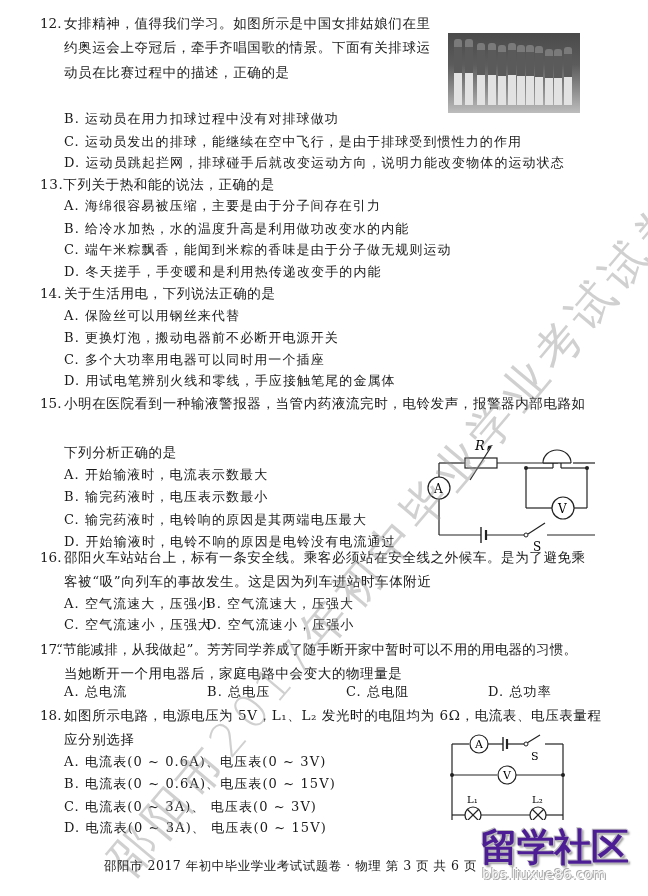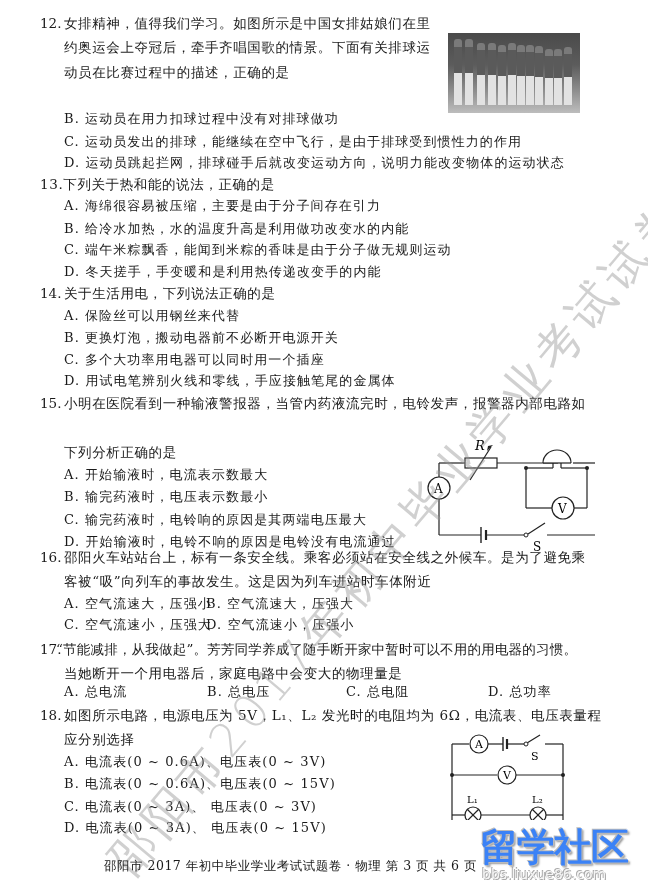--- a/index.html
+++ b/index.html
@@ -10,21 +10,21 @@
   .opt{font-size:13px;letter-spacing:1.1px;}
   .num{position:absolute;font-size:13.5px;line-height:18px;}
   .photo{position:absolute;left:448px;top:33px;width:132px;height:80px;
          background:linear-gradient(180deg,#4a4a4a 0%,#5c5c5c 40%,#8a8a8a 70%,#bdbdbd 100%);overflow:hidden;}
   .photo .p{position:absolute;bottom:8px;width:8px;background:linear-gradient(180deg,#7a7a7a 0 12%,#5a5a5a 12% 52%,#e2e2e2 52% 100%);border-radius:3px 3px 0 0;}
   .watermark{position:absolute;left:10px;top:200px;width:800px;font-size:46px;color:rgba(150,150,150,0.45);
              transform:rotate(-50deg);transform-origin:0 0;white-space:nowrap;letter-spacing:6px;
              font-family:"DejaVu Sans","Liberation Sans",sans-serif;font-weight:300;}
   .footer{position:absolute;top:858px;left:0;width:581px;text-align:center;font-size:12.5px;letter-spacing:0.5px;}
   .logo{position:absolute;left:480px;top:822px;width:170px;height:74px;}
-  .logo .big{position:absolute;left:0;top:0;font-size:38px;font-weight:bold;color:#3b82f6;
+  .logo .big{position:absolute;left:0;top:0;font-size:38px;font-weight:bold;color:#4c1d95;
              text-shadow:1px 1px 0 #bbb,-1px -1px 0 #bbb,2px 2px 2px #999;letter-spacing:-1px;
              font-family:"DejaVu Sans","Liberation Sans",sans-serif;}
   .logo .url{position:absolute;left:2px;top:44px;font-size:14px;color:#f4f4f4;
              text-shadow:1px 1px 0 #aaa,-1px -1px 0 #aaa;font-family:"DejaVu Sans","Liberation Sans",sans-serif;}
   svg{position:absolute;}
 </style>
 </head>
 <body>
 
 <div class="page">

